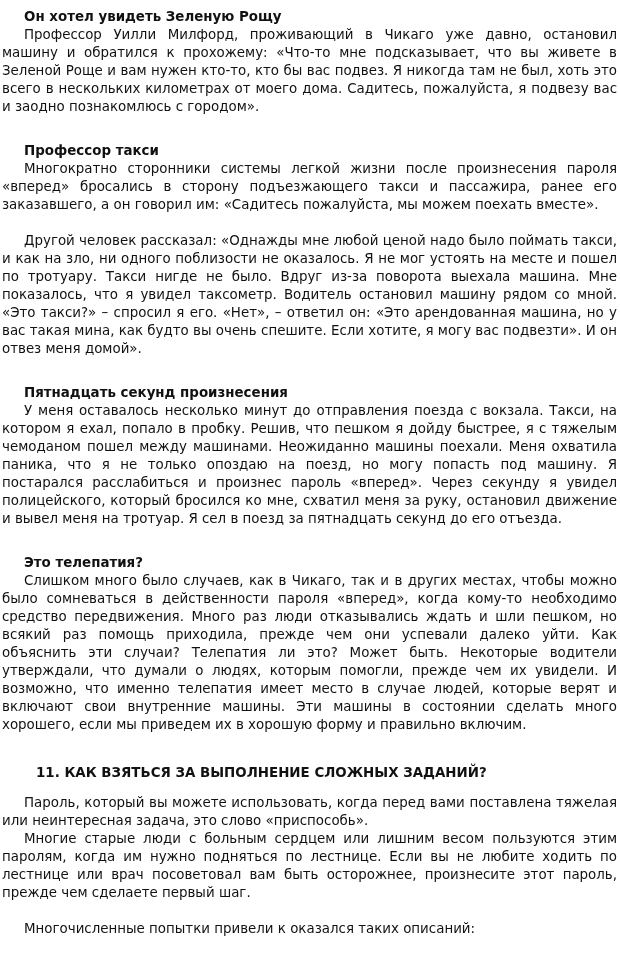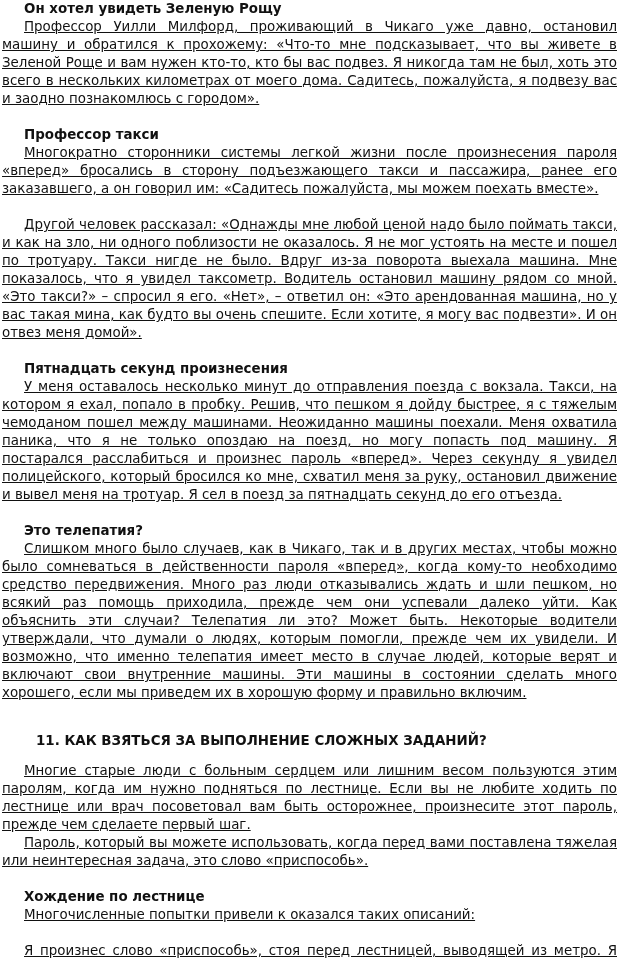--- a/index.html
+++ b/index.html
@@ -7,23 +7,23 @@
     width: 620px;
     height: 958px;
     overflow: hidden;
     font-family: "DejaVu Sans", sans-serif;
     font-size: 13.4px;
     line-height: 18px;
     color: #111111;
   }
   .page { padding: 0 3px 0 2px; position: relative; }
   .section { margin: 0; }
-  .h { font-weight: bold; text-indent: 22px; margin: 0; padding-top: 0; }
+  .h { font-weight: bold; text-indent: 22px; margin: 0; padding-top: 8px; }
   .hi { font-style: italic; text-indent: 22px; margin: 0; }
-  p { margin: 0; text-align: justify; text-indent: 22px; text-decoration: underline; }
+  p { margin: 0; text-align: justify; text-indent: 22px; }
   .gap { height: 18px; }
   .chapter { font-weight: bold; text-indent: 22px; margin: 12px; }
 </style>
 </head>
 <body>
 
 <div class="page">
 
   <div class="section">
     <div class="h">Он хотел увидеть Зеленую Рощу</div>
@@ -49,27 +49,26 @@
   <div class="gap"></div>
 
   <div class="section">
     <div class="h">Это телепатия?</div>
     <p>Слишком много было случаев, как в Чикаго, так и в других местах, чтобы можно было сомневаться в действенности пароля «вперед», когда кому-то необходимо средство передвижения. Много раз люди отказывались ждать и шли пешком, но всякий раз помощь приходила, прежде чем они успевали далеко уйти. Как объяснить эти случаи? Телепатия ли это? Может быть. Некоторые водители утверждали, что думали о людях, которым помогли, прежде чем их увидели. И возможно, что именно телепатия имеет место в случае людей, которые верят и включают свои внутренние машины. Эти машины в состоянии сделать много хорошего, если мы приведем их в хорошую форму и правильно включим.</p>
   </div>
   <div class="gap"></div>
 
   <div class="section">
     <div class="chapter">11. КАК ВЗЯТЬСЯ ЗА ВЫПОЛНЕНИЕ СЛОЖНЫХ ЗАДАНИЙ?</div>
+    <p>Пароль, который вы можете использовать, когда перед вами поставлена тяжелая или неинтересная задача, это слово «приспособь».</p>
     <p>Многие старые люди с больным сердцем или лишним весом пользуются этим паролям, когда им нужно подняться по лестнице. Если вы не любите ходить по лестнице или врач посоветовал вам быть осторожнее, произнесите этот пароль, прежде чем сделаете первый шаг.</p>
-    <p>Пароль, который вы можете использовать, когда перед вами поставлена тяжелая или неинтересная задача, это слово «приспособь».</p>
   </div>
   <div class="gap"></div>
 
   <div class="section">
-    <div class="h">Хождение по лестнице</div>
     <p>Многочисленные попытки привели к оказался таких описаний:</p>
   </div>
   <div class="gap"></div>
 
   <div class="section">
     <p>Я произнес слово «приспособь», стоя перед лестницей, выводящей из метро. Я оказался наверху очень быстро и даже не почувствовал усталости.</p>
   </div>
 
 </div>
 

